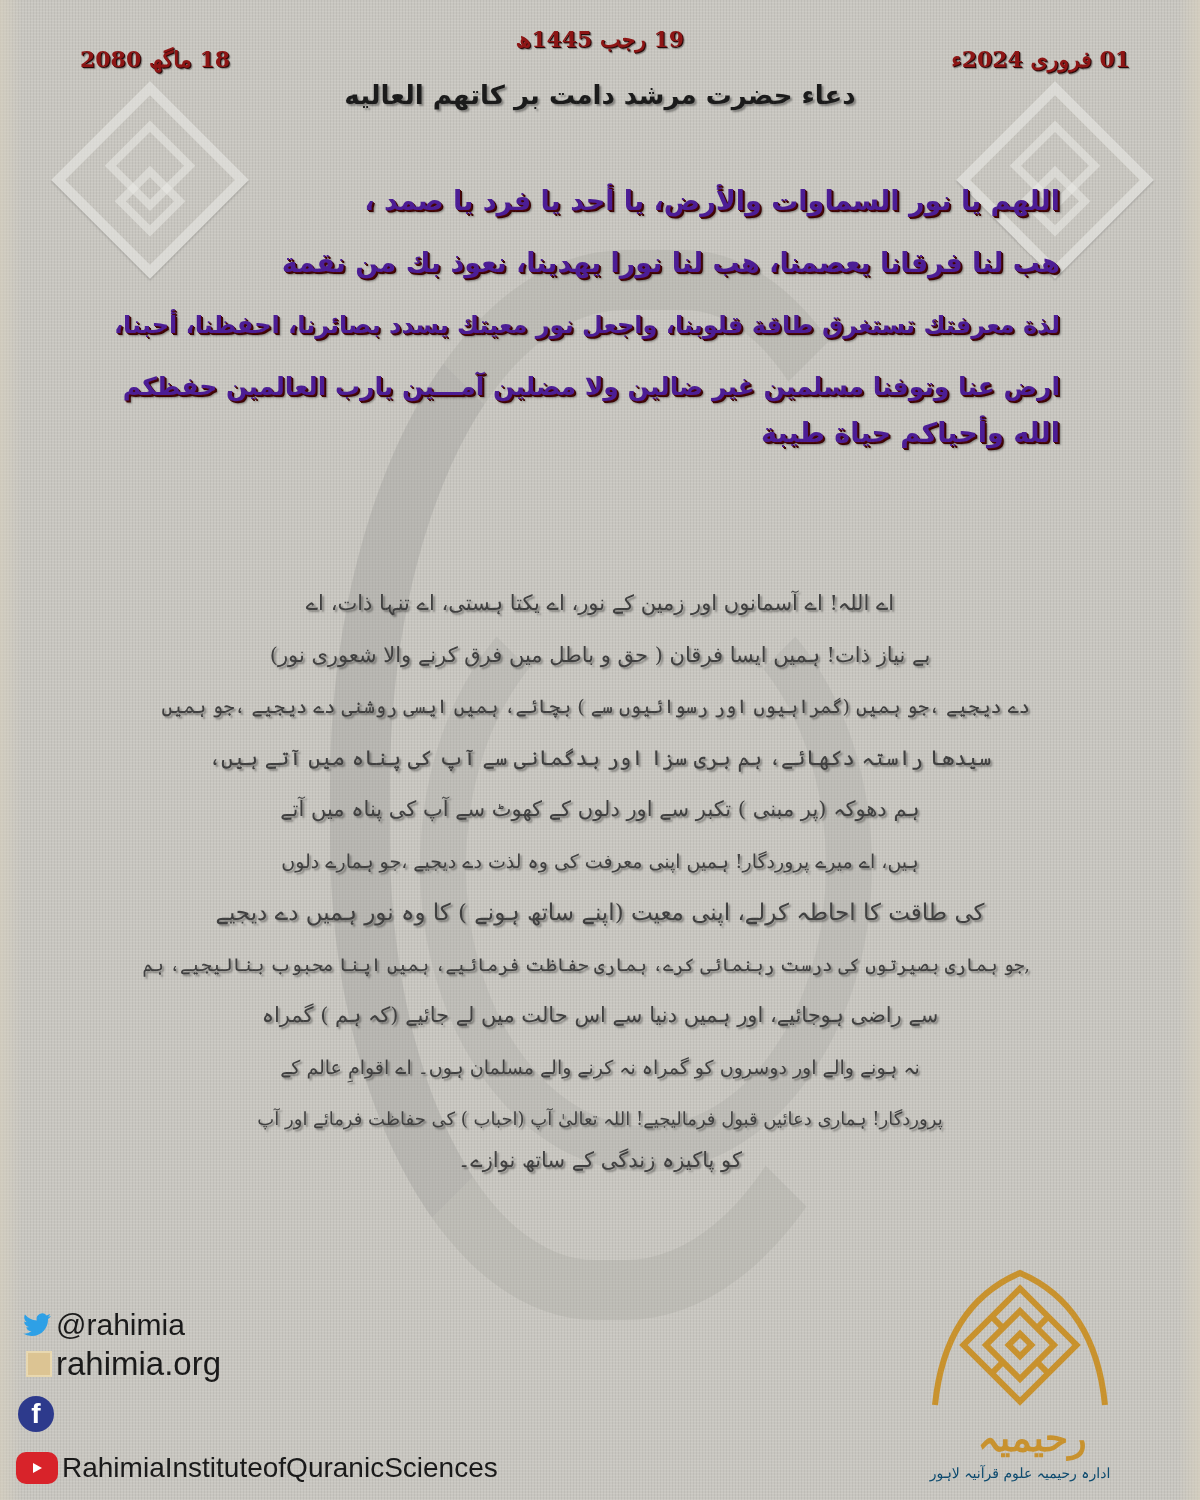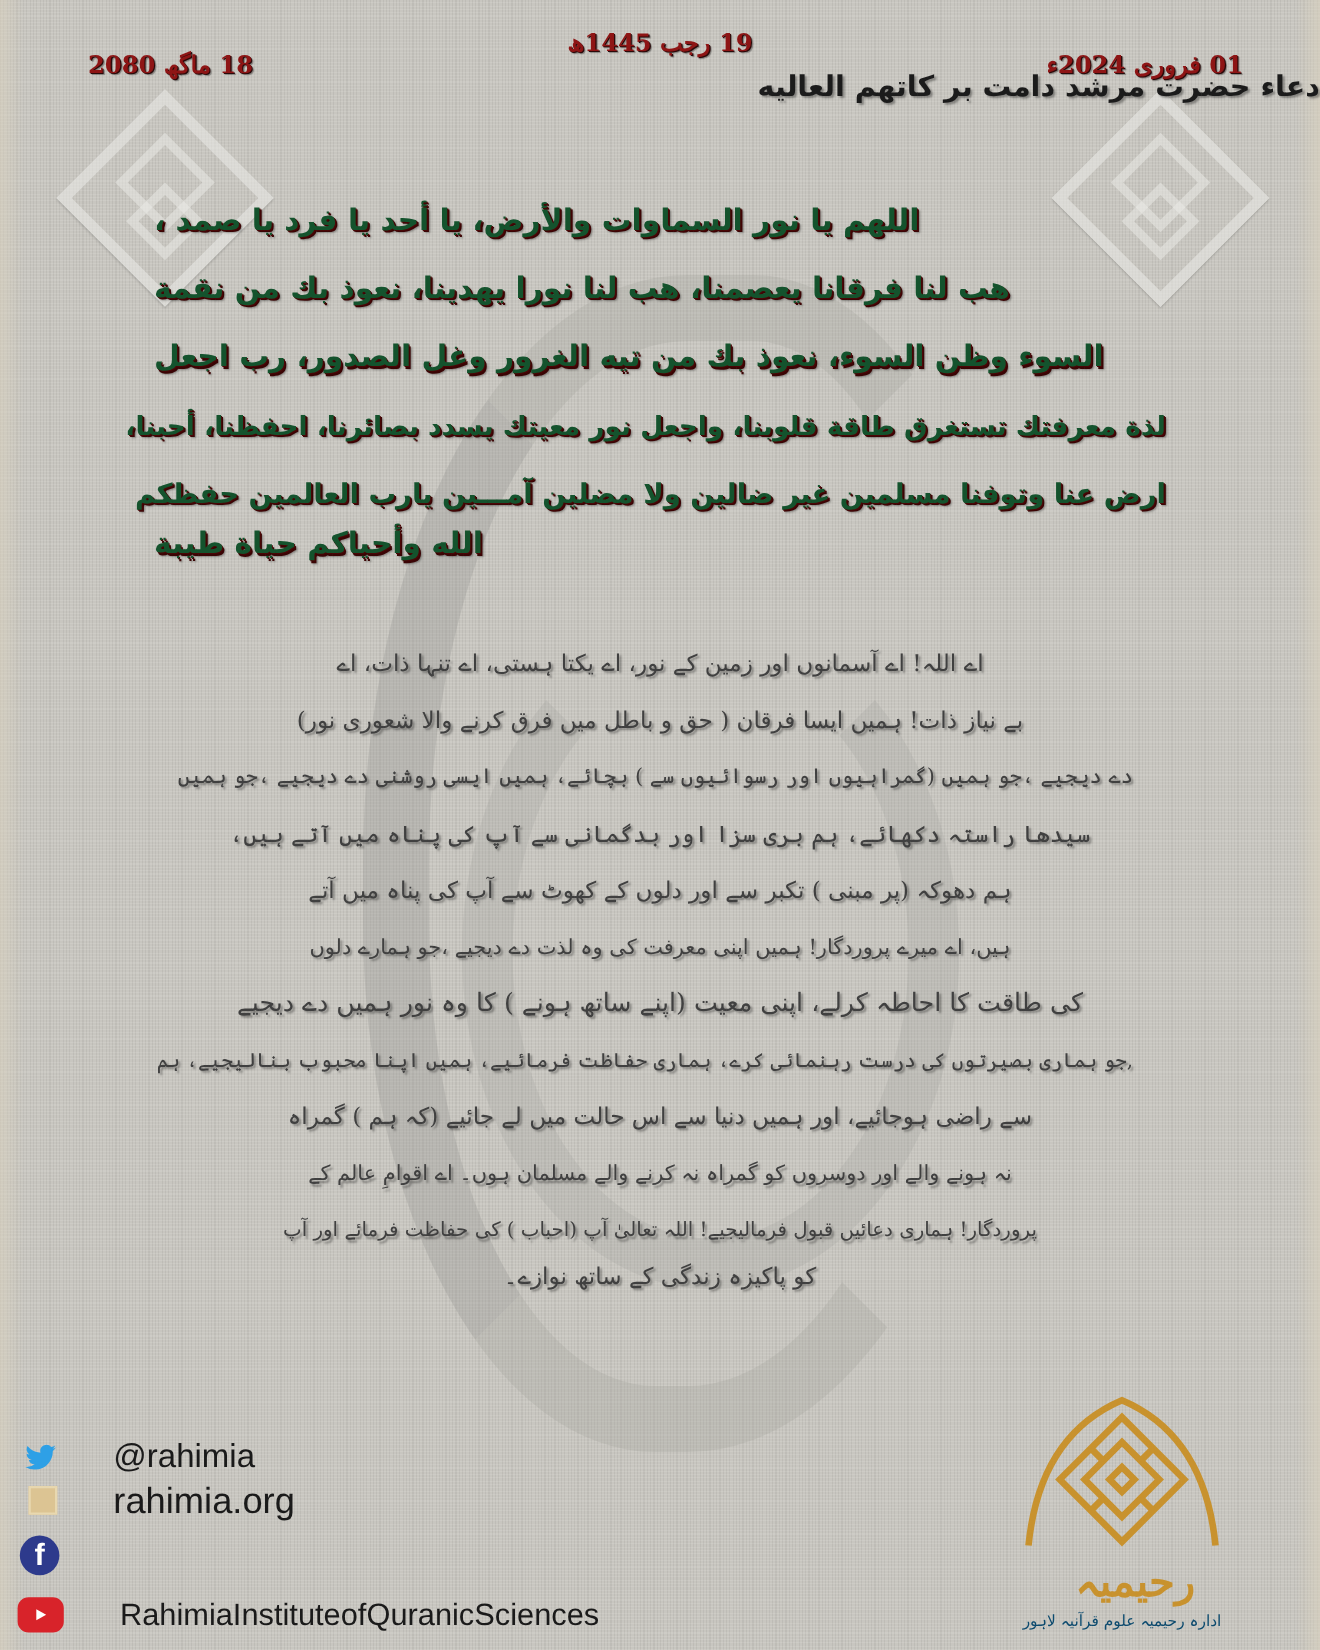--- a/index.html
+++ b/index.html
@@ -12,21 +12,21 @@
       repeating-linear-gradient(90deg, rgba(0,0,0,0.05) 0px, rgba(0,0,0,0.05) 1px, transparent 1px, transparent 3px);
     font-family: "DejaVu Sans", sans-serif;
   }
   .abs { position: absolute; }
   .date {
     font-family: "DejaVu Serif", serif; font-weight: bold; color: #8e1515;
     font-size: 22px; text-shadow: 1px 1px 0 #2a0a0a, 2px 2px 1px rgba(0,0,0,0.35);
     white-space: nowrap; direction: rtl;
   }
   .title {
-    left: 0; right: 0; top: 64px; direction: rtl;
+    left: 0; right: 0; top: 80px; text-align: center; direction: rtl;
     font-family: "DejaVu Sans", sans-serif; font-weight: bold; font-size: 26px;
     color: #1b1b1b; text-shadow: 2px 2px 2px rgba(0,0,0,0.35);
   }
   .knot {
     width: 120px; height: 120px; transform: rotate(45deg);
     border: 10px solid rgba(235,235,232,0.55); box-shadow: 1px 1px 2px rgba(0,0,0,0.15);
   }
   .knot::before, .knot::after {
     content: ""; position: absolute; border: 8px solid rgba(235,235,232,0.5);
   }
@@ -36,33 +36,33 @@
     left: 330px; top: 250px; width: 470px; height: 950px;
     border: 60px solid rgba(160,160,156,0.28); border-radius: 50% 40% 50% 45%;
     border-left-color: rgba(150,150,146,0.32); border-right-color: transparent;
   }
   .watermark2 {
     left: 420px; top: 560px; width: 360px; height: 520px;
     border: 46px solid rgba(160,160,156,0.25); border-radius: 50%;
     border-top-color: transparent;
   }
   .arabic {
-    left: 140px; width: 920px; top: 170px; text-align: left; direction: rtl;
+    left: 140px; width: 920px; top: 170px; text-align: right; direction: rtl;
     font-family: "DejaVu Sans", sans-serif; font-weight: bold; font-size: 27px;
-    line-height: 62px; color: #14532d;
+    line-height: 62px; color: #4c1d95;
     text-shadow: 1px 1px 0 #4a0606, 2px 2px 0 #3a0404, 3px 3px 2px rgba(0,0,0,0.35);
   }
   .arabic div { white-space: nowrap; }
   .urdu {
     left: 170px; width: 860px; top: 578px; text-align: center; direction: rtl;
     font-family: "DejaVu Serif", serif; font-size: 21px; line-height: 51.5px;
     color: #404040; text-shadow: 2px 2px 2px rgba(0,0,0,0.35);
   }
   .urdu div { white-space: nowrap; }
-  .social { left: 22px; font-family: "Liberation Sans", sans-serif; color: #1a1a1a; display: flex; align-items: center; gap: 47px; }
+  .social { left: 22px; font-family: "Liberation Sans", sans-serif; color: #1a1a1a; display: flex; align-items: center; }
   .ico { display: inline-flex; align-items: center; justify-content: center; margin-right: 4px; }
   .tw { width: 30px; height: 24px; }
   .web { width: 22px; height: 22px; background: #dcc493; border: 2px solid #e8d8b0; margin-left: 4px; }
   .fb { width: 36px; height: 36px; border-radius: 50%; background: #2d3a8c; color: #fff; font-weight: bold; font-size: 28px; font-family: "Liberation Sans", sans-serif; }
   .yt { width: 42px; height: 32px; border-radius: 10px; background: #d8232a; }
   .logo { left: 905px; top: 1265px; width: 230px; height: 230px; }
 </style>
 </head>
 <body>
 
@@ -72,21 +72,20 @@
 <div class="abs knot" style="left:985px;top:110px;"></div>
 
 <div class="abs date" style="left:0;right:0;top:26px;text-align:center;">19 رجب 1445ھ</div>
 <div class="abs date" style="right:70px;top:46px;">01 فروری 2024ء</div>
 <div class="abs date" style="left:80px;top:46px;">18 ماگھ 2080</div>
 <div class="abs title">دعاء حضرت مرشد دامت بر کاتهم العاليه</div>
 
 <div class="abs arabic">
   <div>اللهم يا نور السماوات والأرض، يا أحد يا فرد يا صمد ،</div>
   <div>هب لنا فرقانا يعصمنا، هب لنا نورا يهدينا، نعوذ بك من نقمة</div>
-  <div>السوء وظن السوء، نعوذ بك من تيه الغرور وغل الصدور، رب اجعل</div>
   <div style="font-size:24px;">لذة معرفتك تستغرق طاقة قلوبنا، واجعل نور معيتك يسدد بصائرنا، احفظنا، أحبنا،</div>
   <div style="font-size:25px;">ارض عنا وتوفنا مسلمين غير ضالين ولا مضلين آمـــين يارب العالمين حفظكم</div>
   <div style="line-height:30px;">الله وأحياكم حياة طيبة</div>
 </div>
 
 <div class="abs urdu">
   <div>اے اللہ! اے آسمانوں اور زمین کے نور، اے یکتا ہستی، اے تنہا ذات، اے</div>
   <div>بے نیاز ذات! ہمیں ایسا فرقان ( حق و باطل میں فرق کرنے والا شعوری نور)</div>
   <div style="font-size:19px;">دے دیجیے ،جو ہمیں (گمراہیوں اور رسوائیوں سے ) بچائے، ہمیں ایسی روشنی دے دیجیے ،جو ہمیں</div>
   <div>سیدھا راستہ دکھائے، ہم بری سزا اور بدگمانی سے آپ کی پناہ میں آتے ہیں،</div>

